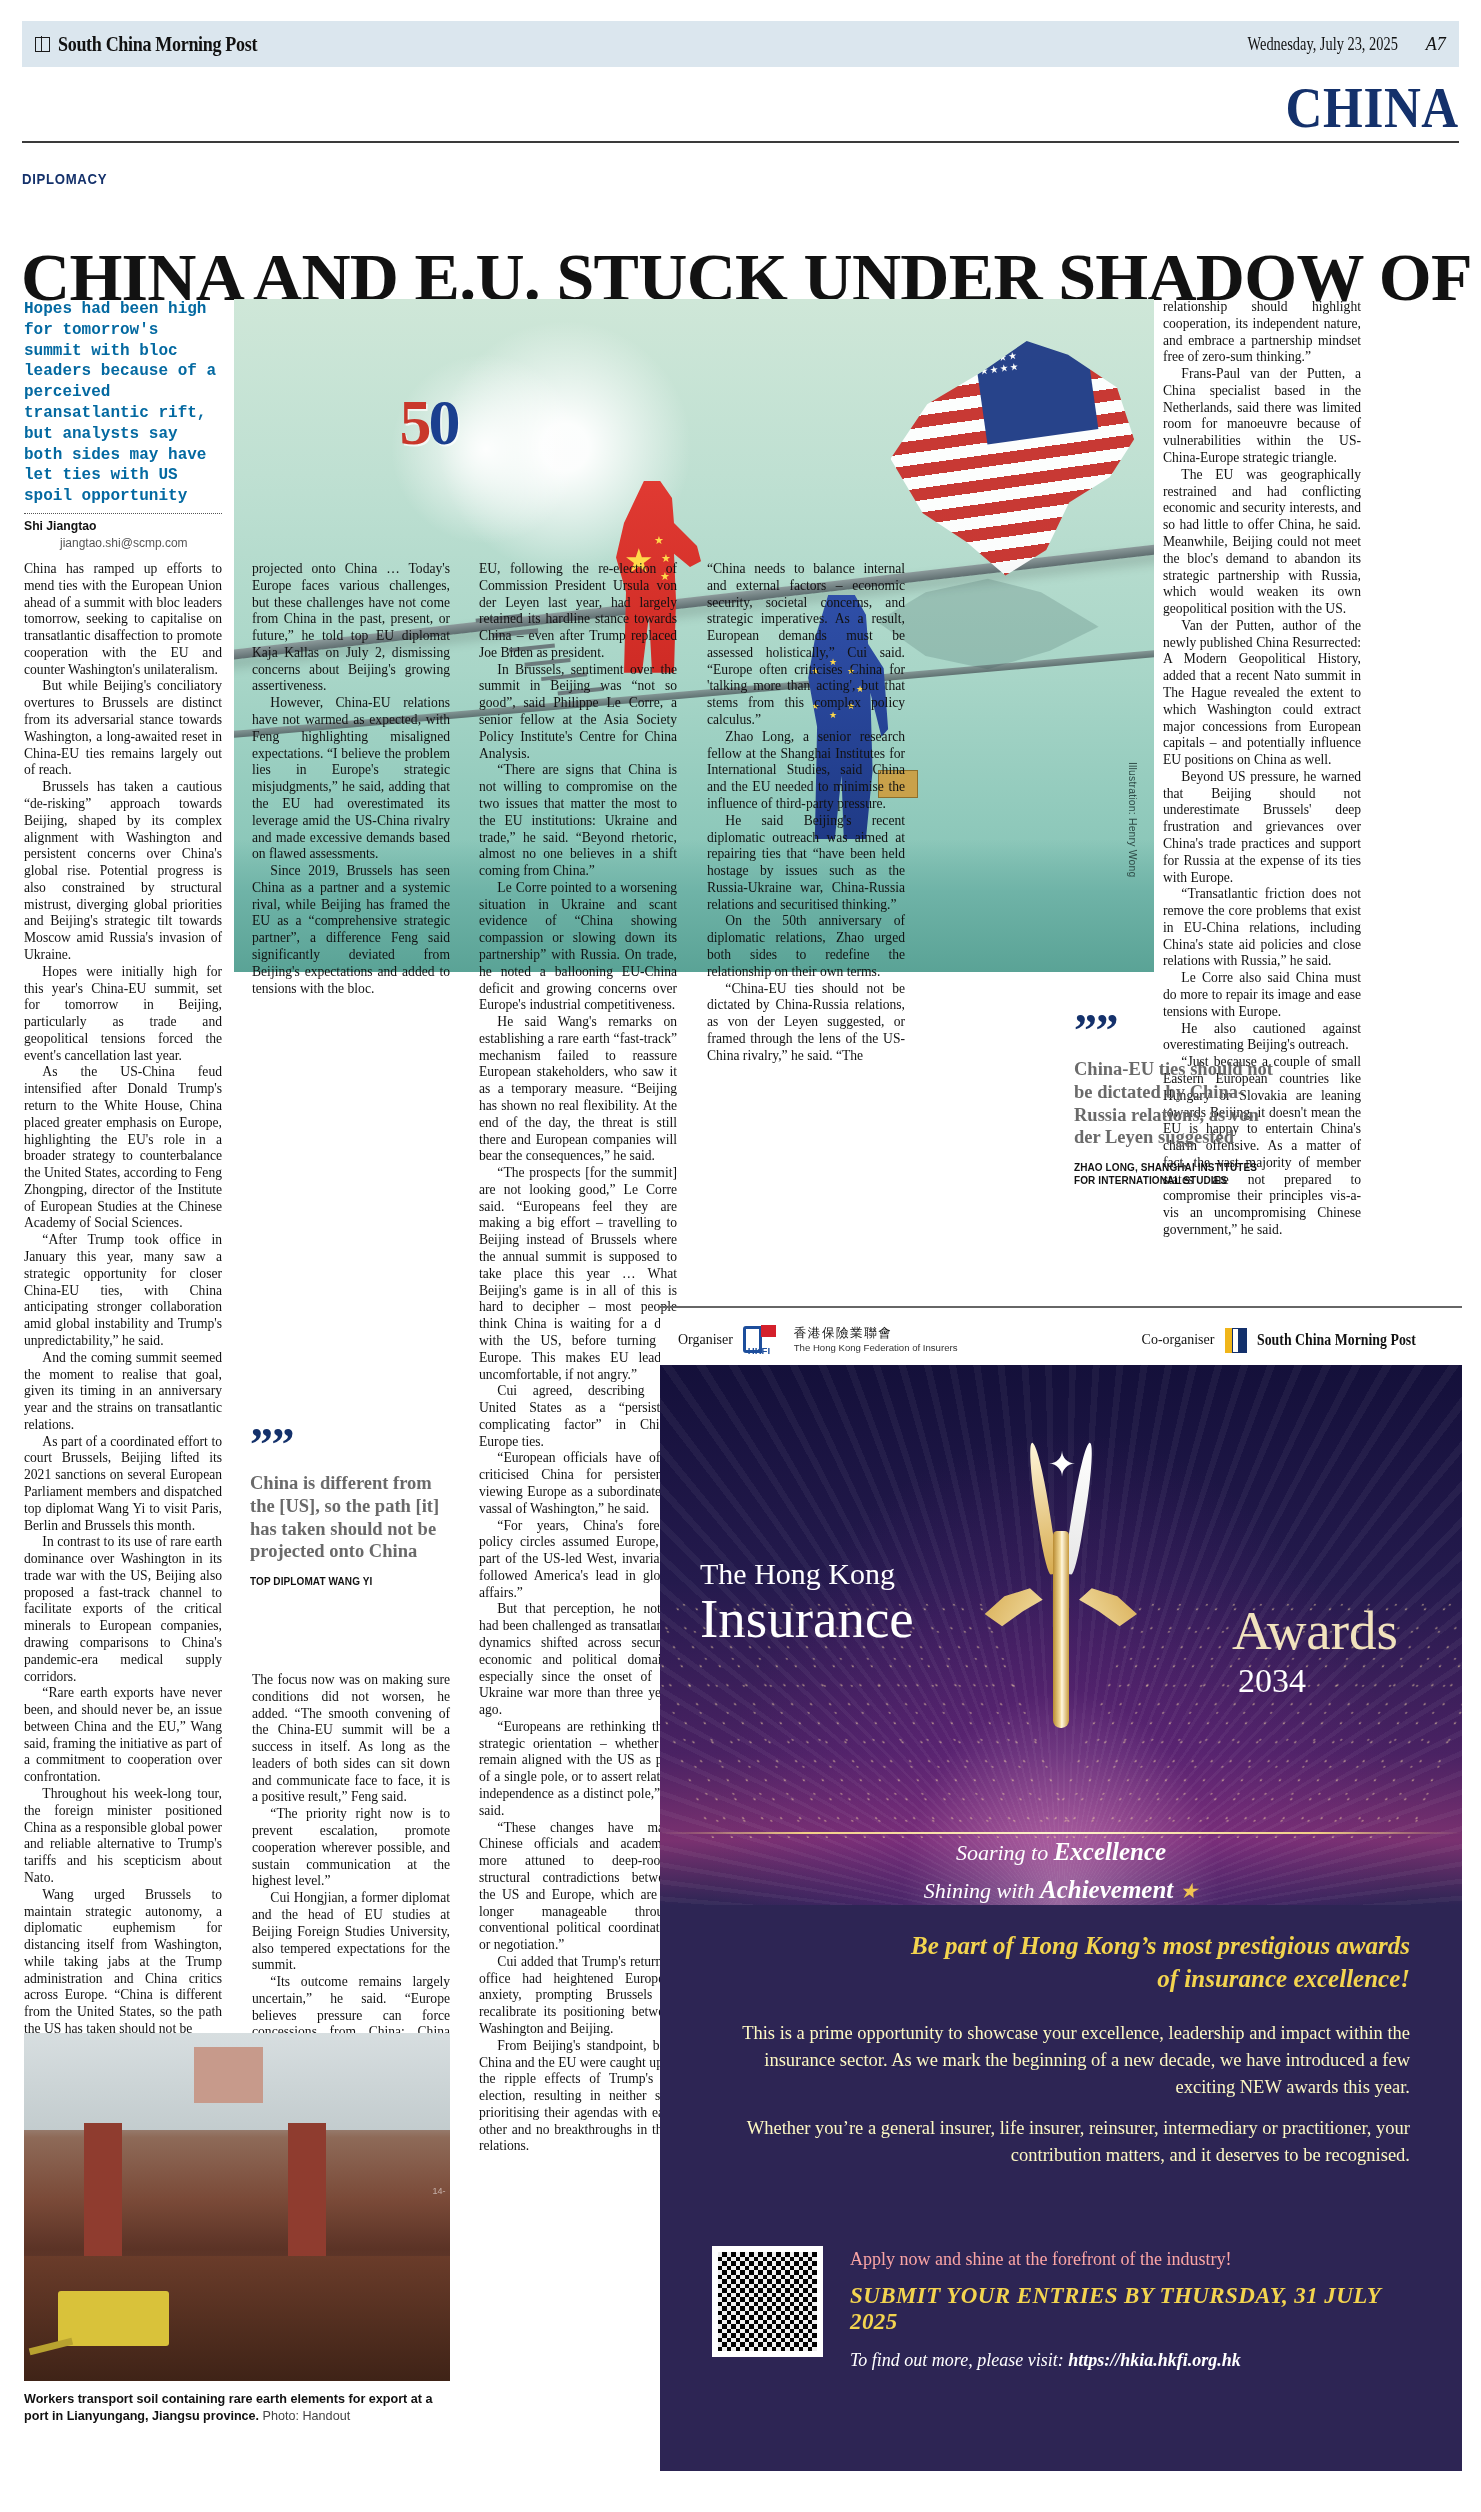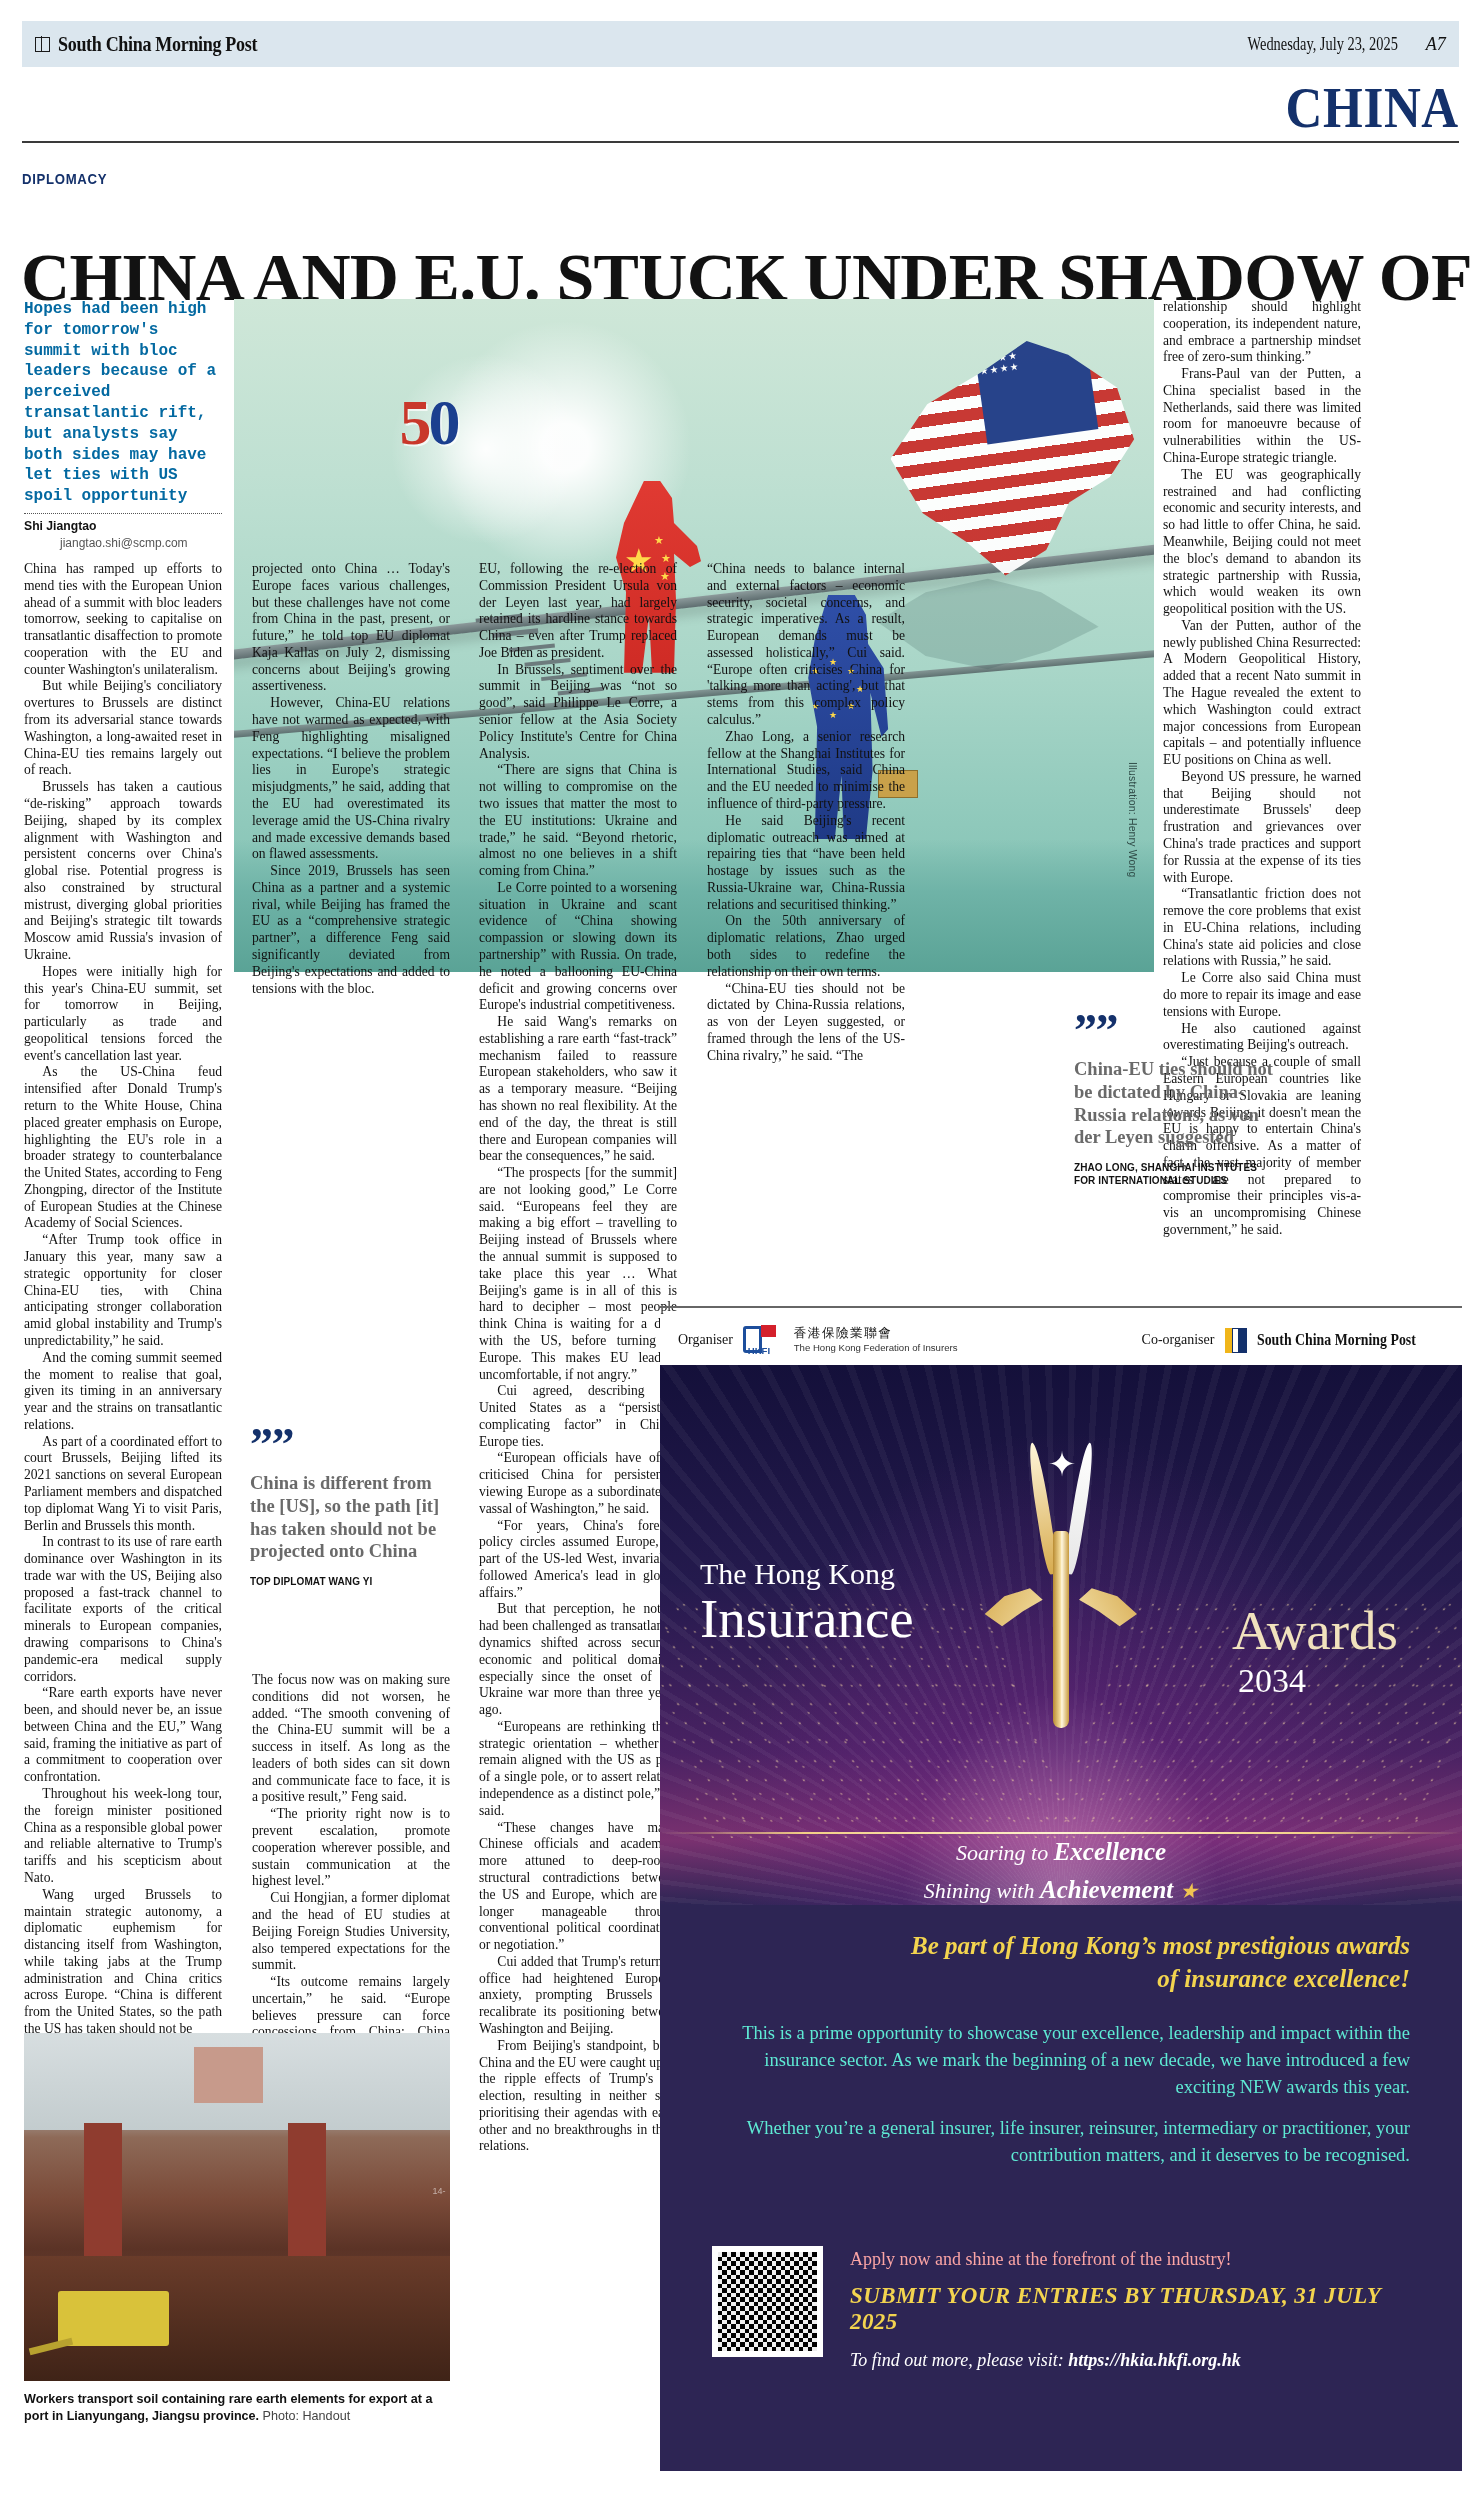--- a/index.html
+++ b/index.html
@@ -346,21 +346,21 @@
   .ad-tagline .t2 { font-size:22px; font-style:italic; margin-top:10.4px; }
   .ad-tagline .t2 b { font-size:25px; font-weight:700; font-style:italic; }
   .ad-tagline .t2:after { content:"\2605"; color:#f0c451; font-size:21px; margin-left:6px; }
 
   .ad-body { position:absolute; left:0; top:614px; width:100%; padding:0 52px; z-index:5; text-align:right; }
   .ad-hl {
     font-family:"Liberation Serif", serif; font-style:italic; font-weight:700;
     font-size:25px; line-height:1.32; color:#f3d44f;
   }
   .ad-para {
-    font-family:"Liberation Serif", serif; font-size:18.5px; line-height:1.46; color:#5eead4;
+    font-family:"Liberation Serif", serif; font-size:18.5px; line-height:1.46; color:#fef9c3;
     margin-top:25px;
   }
   .ad-para2 { margin-top:14px; }
 
   .ad-cta { position:absolute; left:52px; top:931px; width:703px; display:flex; gap:27px; align-items:flex-start; z-index:5; }
   .qr {
     width:111px; height:111px; flex:none; background:#ffffff; padding:6px;
   }
   .qr .grid {
     width:100%; height:100%;

